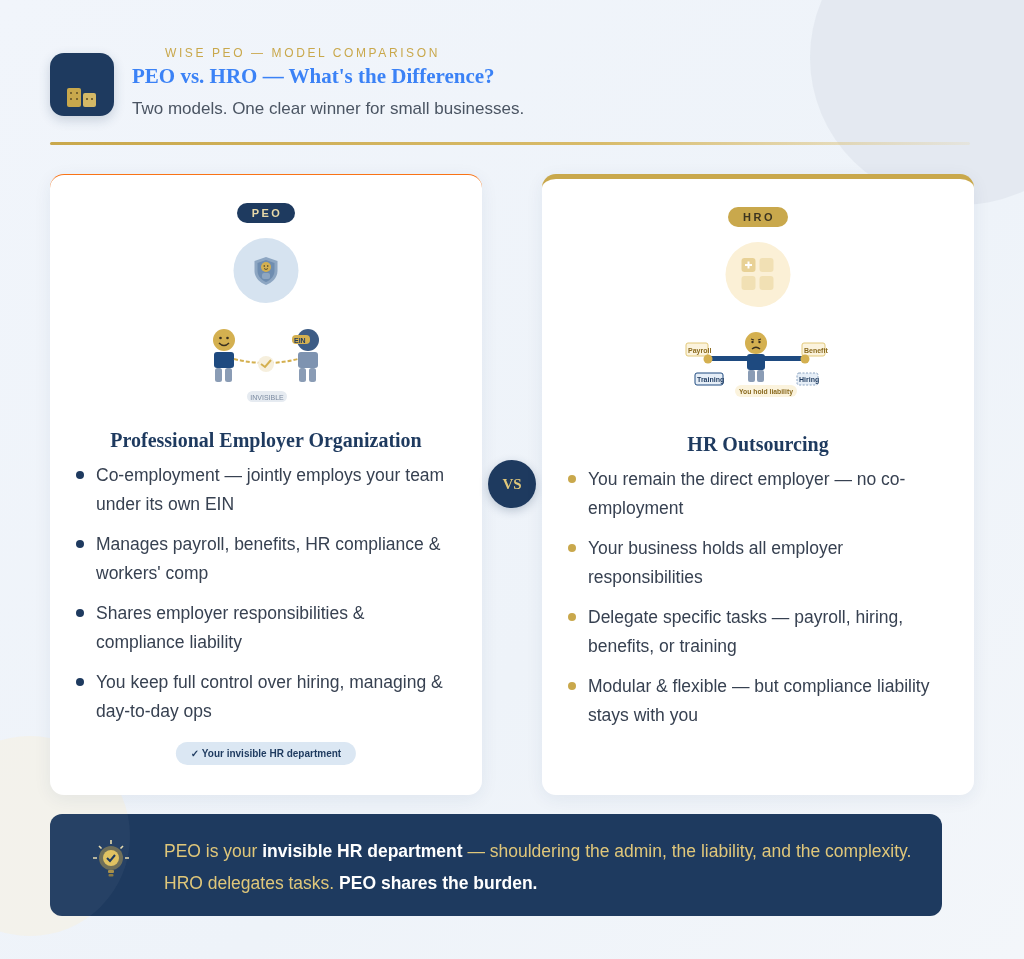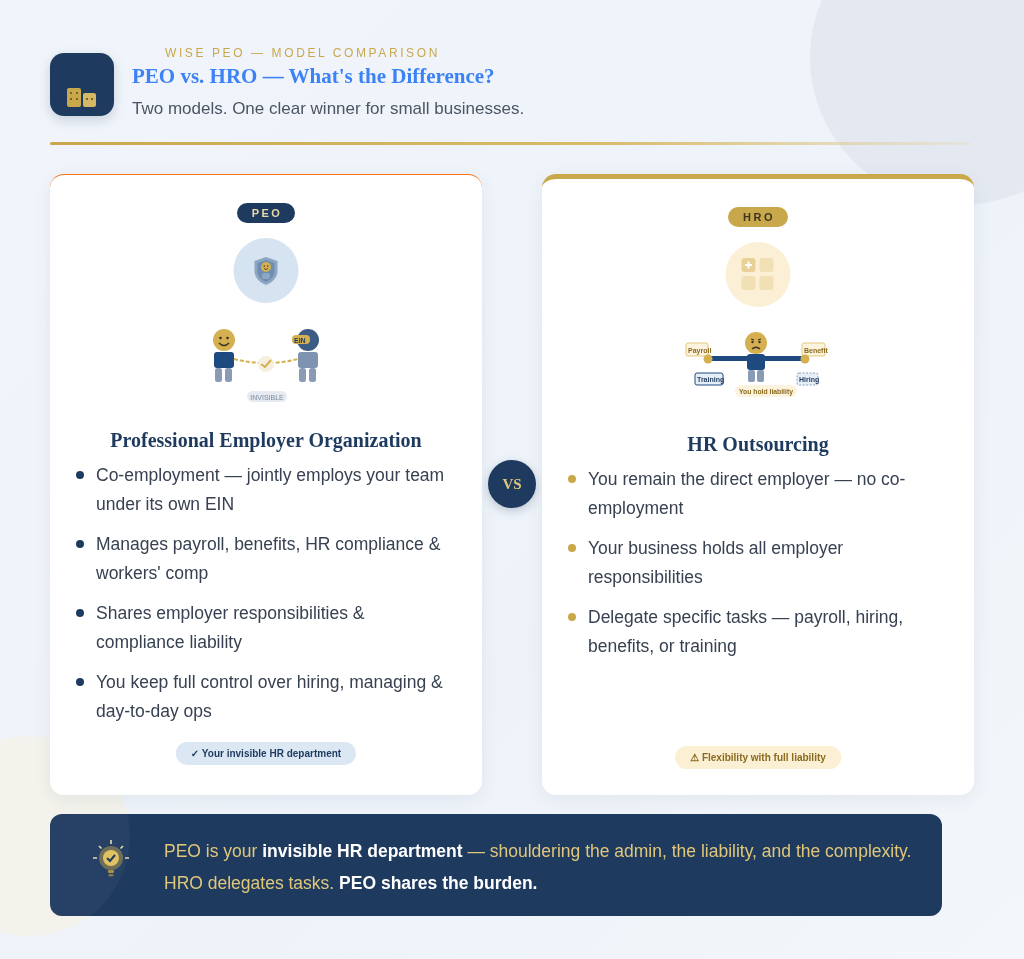--- a/index.html
+++ b/index.html
@@ -213,22 +213,22 @@
       <text x="116" y="52.5" font-size="7" font-weight="bold" fill="#1e3a5f" font-family="Liberation Sans, sans-serif">Hiring</text>
       <rect x="52" y="56" width="62" height="12" rx="6" fill="#fbf3dd"></rect>
       <text x="83" y="64.5" font-size="6.8" font-weight="bold" fill="#8a6a1e" text-anchor="middle" font-family="Liberation Sans, sans-serif">You hold liability</text>
     </svg>
   </div>
   <div class="card-title">HR Outsourcing</div>
   <ul class="bullets">
     <li><span class="dot"></span><span>You remain the direct employer — no co-employment</span></li>
     <li><span class="dot"></span><span>Your business holds all employer responsibilities</span></li>
     <li><span class="dot"></span><span>Delegate specific tasks — payroll, hiring, benefits, or training</span></li>
+    <li><span class="dot"></span><span>Modular &amp; flexible — but compliance liability stays with you</span></li>
   </ul>
-  <div class="tag">⚠ Flexibility with full liability</div>
 </div>
 
 <div class="banner">
   <div class="shade"></div>
   <div class="bulb">
     <svg width="42" height="48" viewBox="0 0 42 48">
       <line x1="21" y1="2" x2="21" y2="6" stroke="#e8dcb0" stroke-width="1.6"></line>
       <line x1="9" y1="8" x2="11.5" y2="10.5" stroke="#e8dcb0" stroke-width="1.6"></line>
       <line x1="33" y1="8" x2="30.5" y2="10.5" stroke="#e8dcb0" stroke-width="1.6"></line>
       <line x1="3" y1="20" x2="7" y2="20" stroke="#e8dcb0" stroke-width="1.6"></line>

